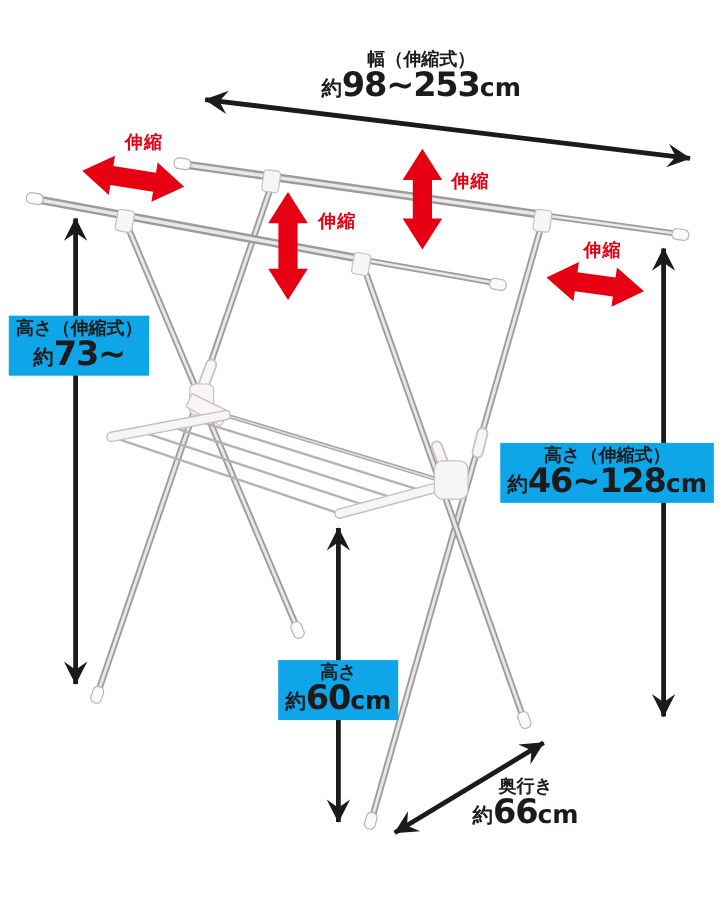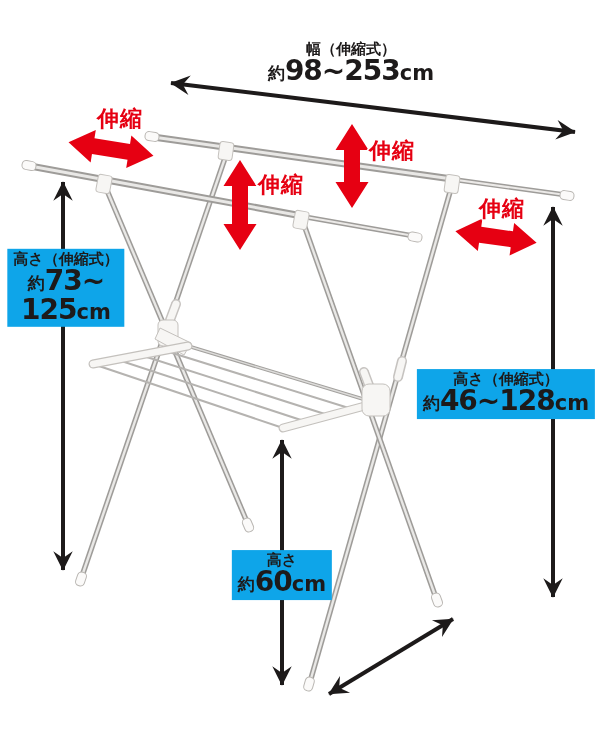--- a/index.html
+++ b/index.html
@@ -13,21 +13,21 @@
     text-align:center;font-weight:bold;color:#1d1a1a;
     line-height:1.02;white-space:nowrap;z-index:5;
   }
   .label.boxed{background:#0ea5e9;padding:3px 6px;}
   .lbl-small{display:block;font-size:15px;letter-spacing:0px;}
   .lbl-big{display:block;font-size:28px;letter-spacing:-1px;}
   .approx{font-size:17px;vertical-align:1px;margin-right:1px;}
   .unit{font-size:21px;letter-spacing:0px;}
   .red-label{
     position:absolute;transform:translate(-50%,-50%);
-    color:#e60012;font-weight:bold;font-size:22px;letter-spacing:1px;
+    color:#e60012;font-weight:bold;font-size:15px;letter-spacing:1px;
     white-space:nowrap;z-index:6;
     text-shadow:-2px 0 #fff,2px 0 #fff,0 -2px #fff,0 2px #fff,
                 -1px -1px #fff,1px 1px #fff,-1px 1px #fff,1px -1px #fff;
   }
 </style>
 </head>
 <body>
 
 <div class="stage">
 
@@ -149,32 +149,35 @@
   </svg>
 
   <div class="label" style="left:351px;top:64px">
     <span class="lbl-small">幅（伸縮式）</span>
     <span class="lbl-big"><span class="approx">約</span><span>98~253</span><span class="unit">cm</span></span>
   </div>
 
   <div class="label boxed" style="left:66px;top:288px">
     <span class="lbl-small">高さ（伸縮式）</span>
     <span class="lbl-big"><span class="approx">約</span><span>73~</span></span>
-    <span class="lbl-big"><span>125</span><span class="unit">cm</span></span>
   </div>
 
   <div class="label boxed" style="left:506px;top:394px">
     <span class="lbl-small">高さ（伸縮式）</span>
     <span class="lbl-big"><span class="approx">約</span><span>46~128</span><span class="unit">cm</span></span>
   </div>
 
   <div class="label boxed" style="left:282px;top:575px">
     <span class="lbl-small">高さ</span>
     <span class="lbl-big"><span class="approx">約</span><span>60</span><span class="unit">cm</span></span>
   </div>
 
+  <div class="label" style="left:438px;top:670px">
+    <span class="lbl-small">奥行き</span>
+    <span class="lbl-big"><span class="approx">約</span><span>66</span><span class="unit">cm</span></span>
+  </div>
 
   <div class="red-label" style="left:120px;top:119px">伸縮</div>
   <div class="red-label" style="left:392px;top:151px">伸縮</div>
   <div class="red-label" style="left:281px;top:185px">伸縮</div>
   <div class="red-label" style="left:502px;top:209px">伸縮</div>
 
 </div>
 
 </body></html>

